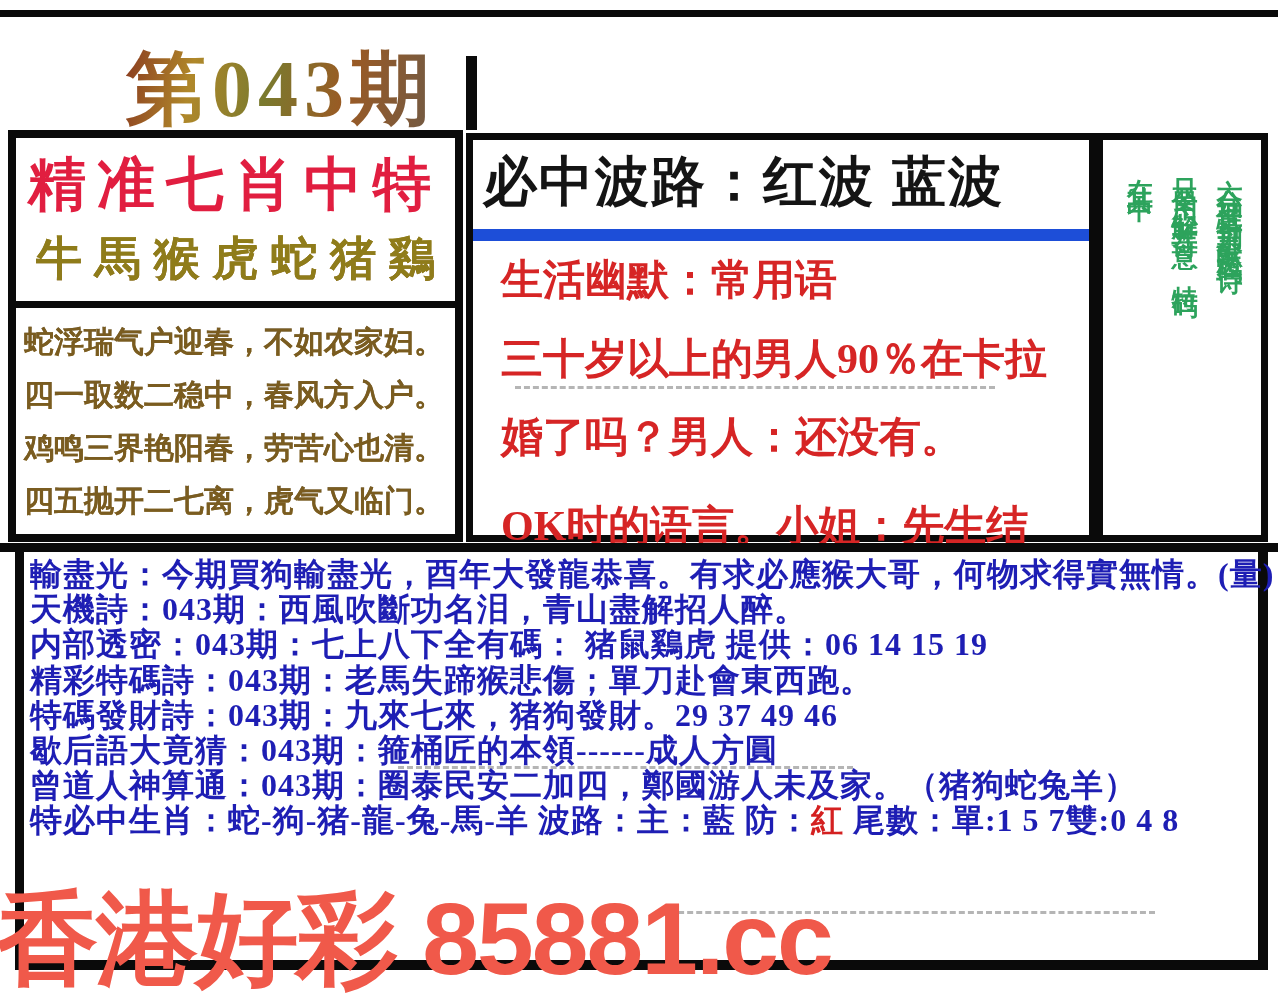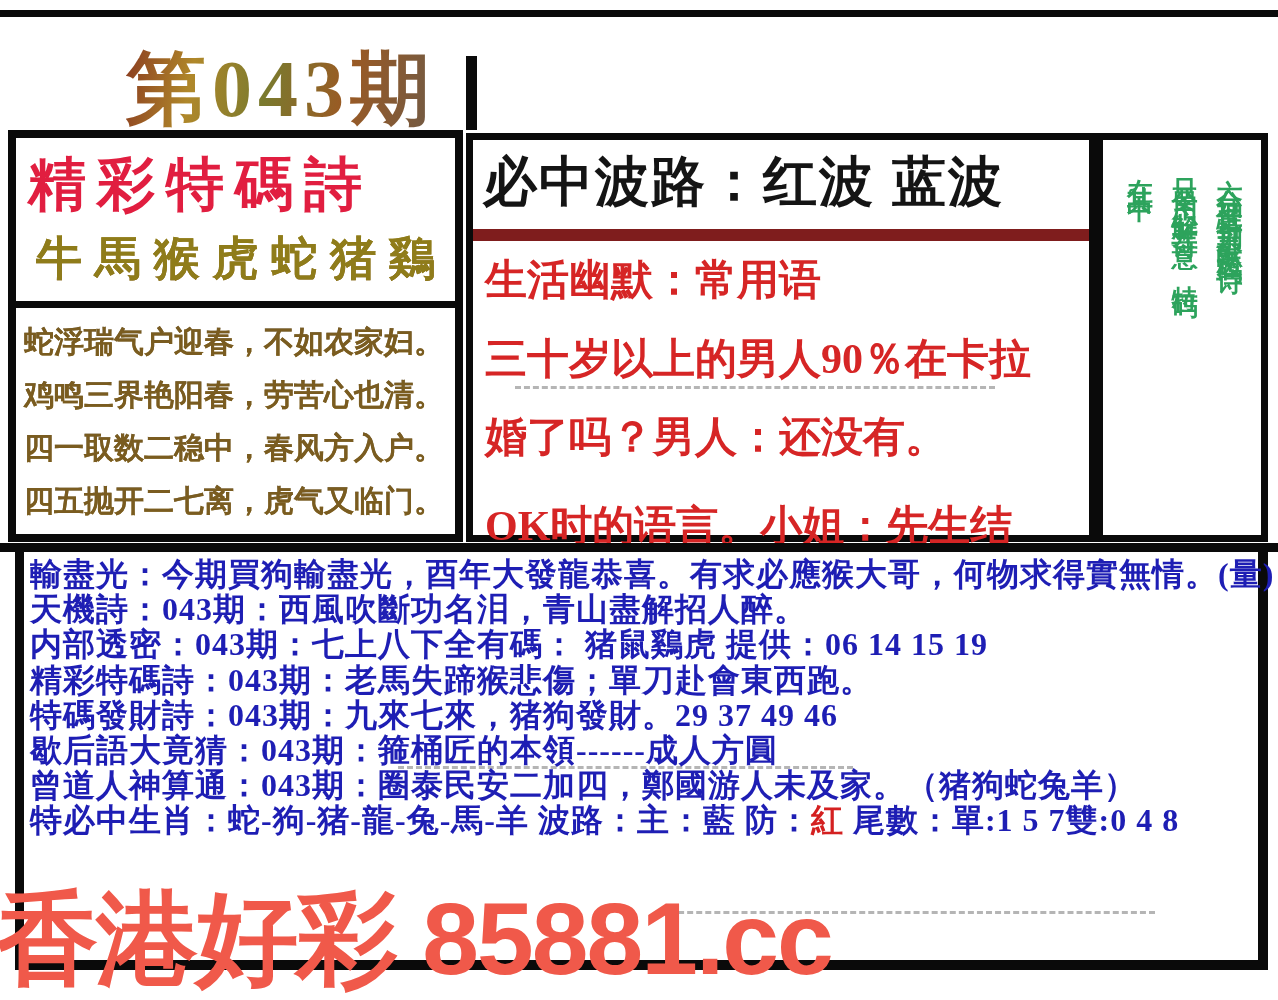--- a/index.html
+++ b/index.html
@@ -55,27 +55,27 @@
     white-space:nowrap;
   }
 
   
   .mid-box {
     position:absolute; left:466px; top:133px; width:630px; height:409px;
     border:7px solid #0a0a0a; box-sizing:border-box; background:#fff;
   }
   .mid-header {
     padding:6px 8px 10px 10px; font-size:54px; font-weight:bold; color:#141414;
-    letter-spacing:2px; border-bottom:12px solid #7f1d1d; white-space:nowrap;
+    letter-spacing:2px; border-bottom:12px solid #1d4ed8; white-space:nowrap;
     font-family:"Liberation Sans","DejaVu Sans",sans-serif;
   }
   .mid-lines { padding:12px 10px 0 12px; }
   .mid-line {
     font-size:42px; line-height:1.3; font-weight:bold; color:#d62525;
-    margin-bottom:24px; white-space:nowrap;
+    margin-bottom:24px; white-space:nowrap;margin-left:16px;
   }
 
   
   .right-box {
     position:absolute; left:1096px; top:133px; width:172px; height:409px;
     border:7px solid #0a0a0a; box-sizing:border-box; background:#fff;
     writing-mode:vertical-rl; text-orientation:upright;
     padding:18px 10px; color:#2da35c; font-weight:bold;
   }
   .right-line { font-size:26px; letter-spacing:9px; line-height:1.72; white-space:nowrap; }
@@ -106,35 +106,35 @@
 <body>
 
 <div class="page">
 
   <div class="bar" style="left:0; top:10px; width:1278px; height:7px;"></div>
   <div class="bar" style="left:466px; top:56px; width:11px; height:74px;"></div>
 
   <div class="issue">第043期</div>
 
   <div class="left-box">
-    <div class="seven-title">精彩特碼詩</div>
+    <div class="seven-title">精准七肖中特</div>
     <div class="animals-row">
       <span>牛</span>
       <span>馬</span>
       <span>猴</span>
       <span>虎</span>
       <span>蛇</span>
       <span>猪</span>
       <span>鷄</span>
     </div>
     <div class="left-divider"></div>
     <div class="verses">
       <div class="verse-line">蛇浮瑞气户迎春，不如农家妇。</div>
+      <div class="verse-line">四一取数二稳中，春风方入户。</div>
       <div class="verse-line">鸡鸣三界艳阳春，劳苦心也清。</div>
-      <div class="verse-line">四一取数二稳中，春风方入户。</div>
       <div class="verse-line">四五抛开二七离，虎气又临门。</div>
     </div>
   </div>
 
   <div class="mid-box">
     <div class="mid-header">必中波路：红波 蓝波</div>
     <div class="mid-lines">
       <div class="mid-line">生活幽默：常用语</div>
       <div class="mid-line">三十岁以上的男人90％在卡拉</div>
       <div class="mid-line">婚了吗？男人：还没有。</div>

